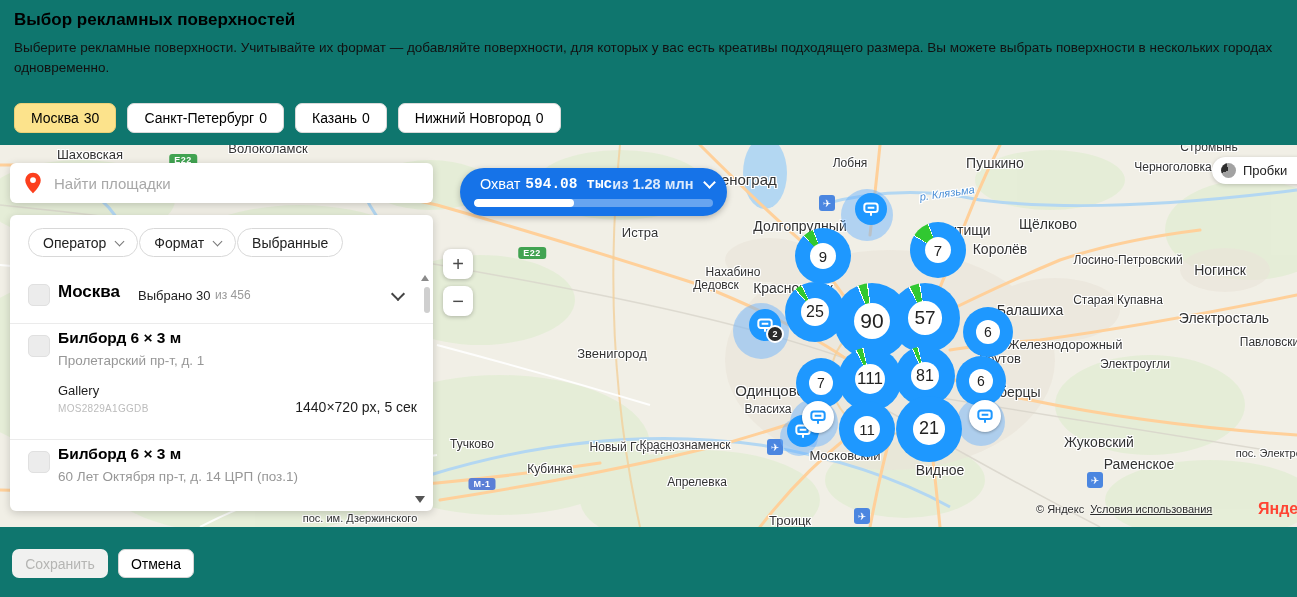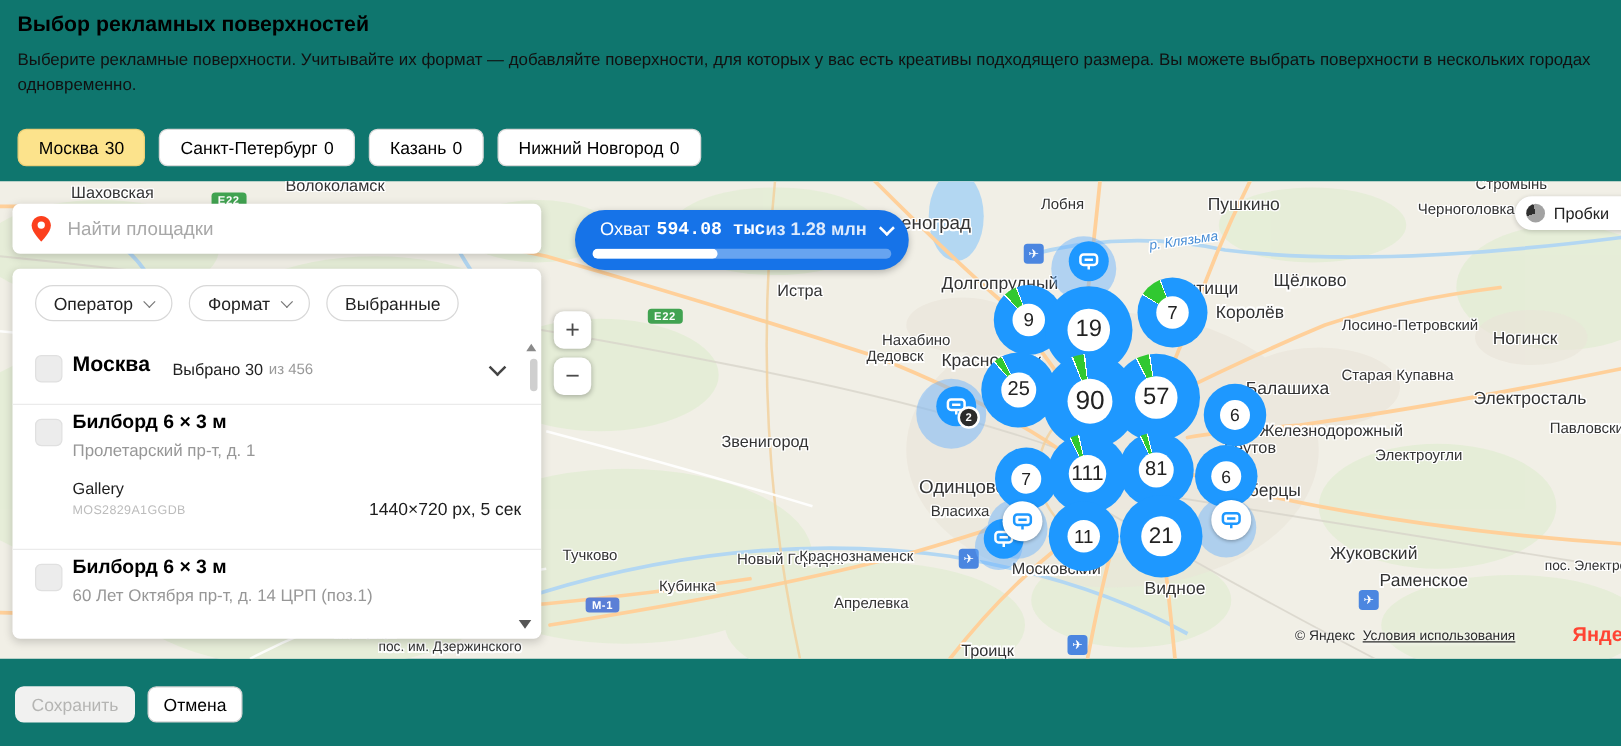--- a/index.html
+++ b/index.html
@@ -70,21 +70,21 @@
 
   
   .searchbox{position:absolute;left:10px;top:163px;width:423px;height:40px;background:#fff;border-radius:6px;
          box-shadow:0 2px 8px rgba(0,0,0,.18);display:flex;align-items:center;z-index:8;}
   .searchbox svg{margin:0 10px 0 14px;flex:none;}
   .searchbox input{border:none;outline:none;flex:1;font-size:15px;color:#222;font-family:inherit;background:transparent;}
   .searchbox input::placeholder{color:#a8a8a8;}
 
   .panel{position:absolute;left:10px;top:215px;width:423px;height:296px;background:#fff;border-radius:6px;
          box-shadow:0 2px 8px rgba(0,0,0,.18);z-index:8;overflow:hidden;}
-  .chips{display:flex;gap:13px;padding:13px 0 0 18px;}
+  .chips{display:flex;gap:1px;padding:13px 0 0 18px;}
   .chip{display:flex;align-items:center;height:29px;padding:0 14px;border:1px solid #d8d8d8;border-radius:16px;
          background:#fff;font-size:14px;color:#222;cursor:pointer;font-family:inherit;}
   .chip .chev{width:6px;height:6px;border-right:1.7px solid #777;border-bottom:1.7px solid #777;
          transform:rotate(45deg);margin:-3px 0 0 10px;}
   .group-row{position:absolute;left:0;top:52px;width:100%;height:56px;border-bottom:1px solid #ebebeb;}
   .cbx{position:absolute;width:20px;height:20px;border-radius:5px;background:#ececec;border:1px solid #e0e0e0;cursor:pointer;}
   .group-row .cbx{left:18px;top:17px;}
   .group-name{position:absolute;left:48px;top:15px;font-size:17px;font-weight:bold;color:#000;}
   .group-sel{position:absolute;left:128px;top:21px;font-size:13px;color:#222;}
   .group-total{position:absolute;left:205px;top:21px;font-size:12px;color:#999;}
@@ -312,23 +312,20 @@
       <div class="bmarker white" style="left: 985px; top: 271px;">
         <svg width="20" height="20" viewBox="0 0 24 24">
     <rect x="4" y="5.5" width="16" height="10" rx="3" fill="none" stroke="#1e98ff" stroke-width="2.4"></rect>
     <line x1="8" y1="10.5" x2="16" y2="10.5" stroke="#1e98ff" stroke-width="2.4"></line>
     <line x1="12" y1="15.5" x2="12" y2="20" stroke="#1e98ff" stroke-width="2.4"></line>
         </svg>
       </div>
       <div class="cluster" style="left: 823px; top: 111px; height: 56px; width: 56px; background: conic-gradient(from 315deg, rgb(255, 255, 255) 0deg, rgb(255, 255, 255) 2deg, rgb(49, 200, 49) 2deg, rgb(49, 200, 49) 23deg, rgb(255, 255, 255) 23deg, rgb(255, 255, 255) 25deg, rgb(30, 152, 255) 25deg, rgb(30, 152, 255) 360deg);">
         <span class="num" style="font-size: 15px;">9</span>
       </div>
-      <div class="cluster" style="left: 871px; top: 119px; height: 70px; width: 70px; background: rgb(30, 152, 255);">
-        <span class="num" style="font-size: 19px;">19</span>
-      </div>
       <div class="cluster" style="left: 938px; top: 105px; height: 56px; width: 56px; background: conic-gradient(from 300deg, rgb(255, 255, 255) 0deg, rgb(255, 255, 255) 2deg, rgb(49, 200, 49) 2deg, rgb(49, 200, 49) 38deg, rgb(255, 255, 255) 38deg, rgb(255, 255, 255) 40deg, rgb(30, 152, 255) 40deg, rgb(30, 152, 255) 360deg);">
         <span class="num" style="font-size: 15px;">7</span>
       </div>
       <div class="cluster" style="left: 815px; top: 167px; height: 60px; width: 60px; background: conic-gradient(from 318deg, rgb(255, 255, 255) 0deg, rgb(255, 255, 255) 2deg, rgb(49, 200, 49) 2deg, rgb(49, 200, 49) 14deg, rgb(255, 255, 255) 14deg, rgb(255, 255, 255) 16deg, rgb(30, 152, 255) 16deg, rgb(30, 152, 255) 360deg);">
         <span class="num" style="font-size: 16px;">25</span>
       </div>
       <div class="cluster" style="left: 872px; top: 176px; height: 76px; width: 76px; background: conic-gradient(from 337deg, rgb(255, 255, 255) 0deg, rgb(255, 255, 255) 2deg, rgb(49, 200, 49) 2deg, rgb(49, 200, 49) 15deg, rgb(255, 255, 255) 15deg, rgb(255, 255, 255) 17deg, rgb(30, 152, 255) 17deg, rgb(30, 152, 255) 360deg);">
         <span class="num" style="font-size: 21px;">90</span>
       </div>
       <div class="cluster" style="left: 925px; top: 173px; height: 70px; width: 70px; background: conic-gradient(from 332deg, rgb(255, 255, 255) 0deg, rgb(255, 255, 255) 2deg, rgb(49, 200, 49) 2deg, rgb(49, 200, 49) 18deg, rgb(255, 255, 255) 18deg, rgb(255, 255, 255) 20deg, rgb(30, 152, 255) 20deg, rgb(30, 152, 255) 360deg);">

